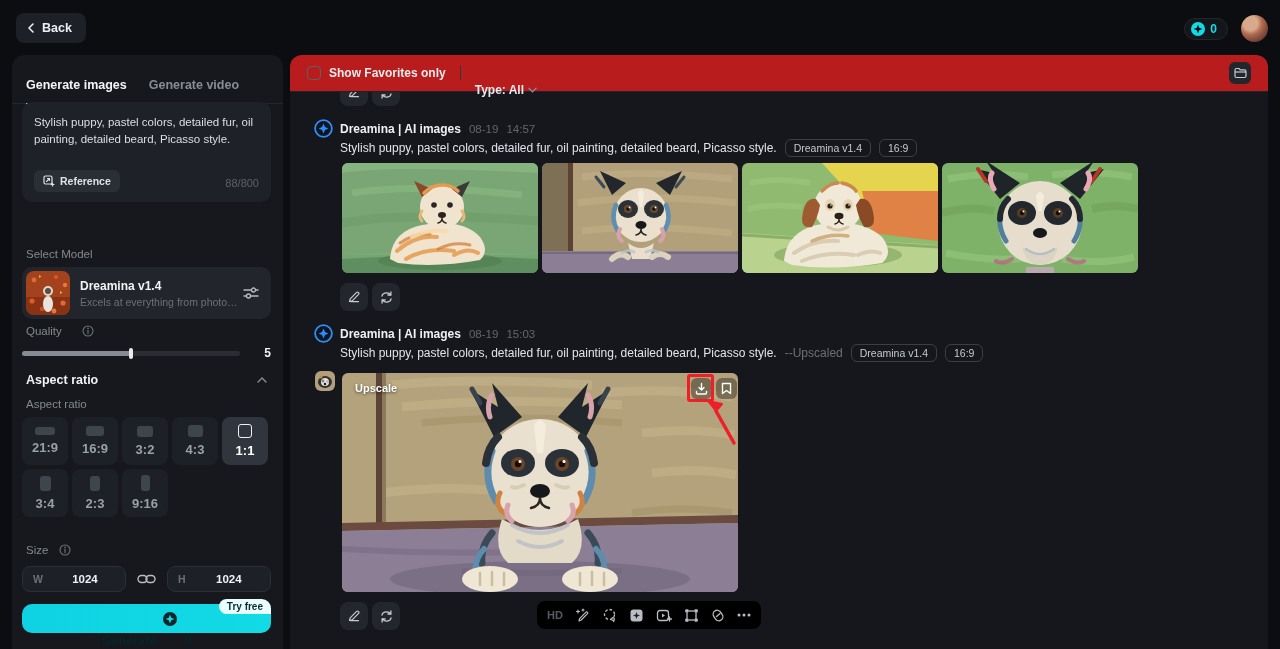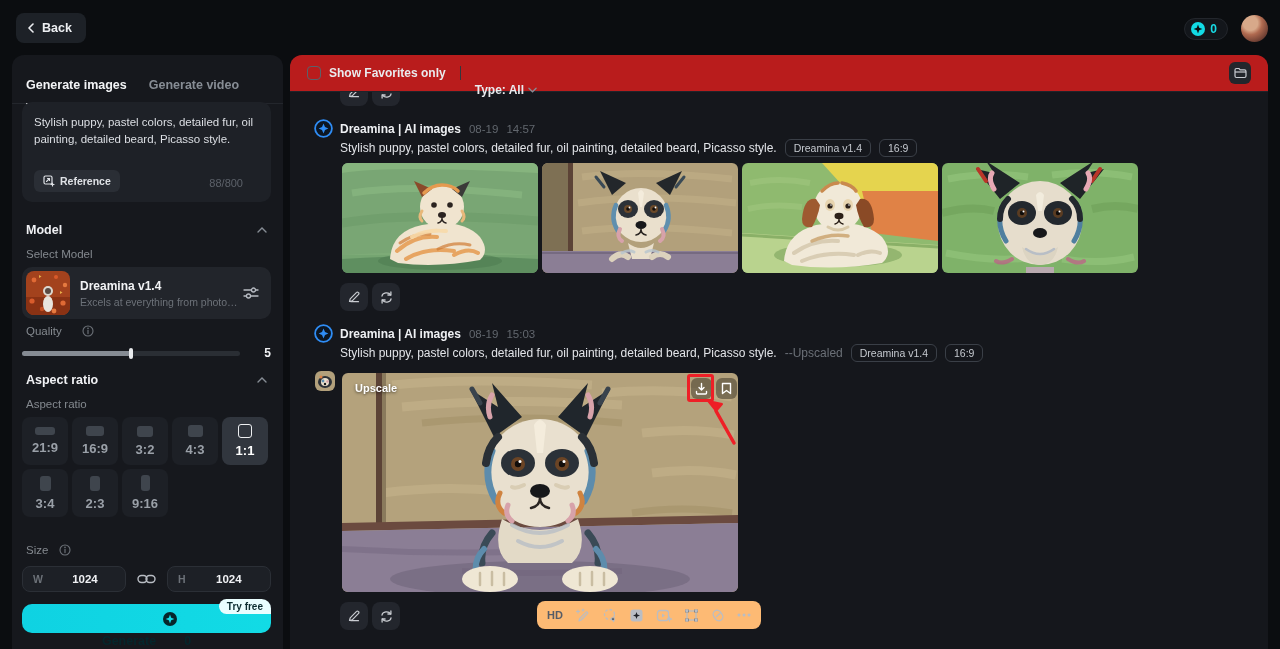--- a/index.html
+++ b/index.html
@@ -19,21 +19,21 @@
   #sidebar { left:12px; top:55px; width:271px; height:594px; background:#16181d; border-radius:12px 12px 0 0; }
   .tabbar { position:absolute; left:0; top:11px; right:0; height:38px; border-bottom:1px solid #23262c; display:flex; align-items:center; padding:0 14px; gap:22px; }
   .tab { font-size:12.5px; font-weight:700; color:#878d95; cursor:pointer; position:relative; height:38px; display:flex; align-items:center; }
   .tab.active { color:#f3f4f6; }
   .tab.active:after { content:""; position:absolute; left:0; right:0; bottom:-1px; height:2px; background:#fff; border-radius:2px; }
 
   #prompt-box { left:10px; top:47px; width:249px; height:100px; background:#1e2127; border-radius:10px; padding:12px; }
   #prompt-text { color:#dcdfe4; font-size:11.5px; line-height:1.5; }
   #reference-btn { position:absolute; left:12px; bottom:10px; height:22px; padding:0 9px; background:#2a2e35; border-radius:6px;
     display:flex; align-items:center; gap:5px; color:#dfe2e6; font-size:10.5px; font-weight:600; cursor:pointer; }
-  #char-counter { position:absolute; right:28px; bottom:13px; color:#5c6169; font-size:11px; }
+  #char-counter { position:absolute; right:12px; bottom:13px; color:#5c6169; font-size:11px; }
 
   .section-head { color:#f0f1f4; font-size:12.5px; font-weight:700; display:flex; justify-content:space-between; align-items:center; }
   .sub-label { color:#84898f; font-size:11.5px; }
 
   #model-card { left:10px; top:212px; width:249px; height:52px; background:#22252b; border-radius:10px; display:flex; align-items:center; padding:4px; cursor:pointer; }
   #model-thumb { width:44px; height:44px; border-radius:8px; overflow:hidden; flex:none; }
   #model-info { flex:1; padding-left:10px; min-width:0; }
   #model-name { color:#f2f3f5; font-size:12px; font-weight:700; }
   #model-desc { color:#6c7178; font-size:10.5px; margin-top:3px; white-space:nowrap; overflow:hidden; text-overflow:ellipsis; width:160px; }
 
@@ -80,21 +80,21 @@
   .entry-suffix { color:#6b7077; }
   .badge { border:1px solid #3a3f47; border-radius:6px; padding:2px 8px; color:#c5c9cf; font-size:10.5px; white-space:nowrap; }
   .img-tile { border-radius:6px; overflow:hidden; cursor:pointer; }
 
   #upscale-wrap { position:absolute; left:52px; top:281px; width:396px; height:219px; border-radius:6px; overflow:visible; }
   #upscale-img { width:396px; height:219px; border-radius:6px; overflow:hidden; cursor:pointer; }
   #upscale-label { position:absolute; left:13px; top:9px; color:#fff; font-size:11px; font-weight:700; text-shadow:0 1px 3px rgba(0,0,0,.6); }
   .overlay-btn { position:absolute; top:5px; width:21px; height:21px; border-radius:6px; background:rgba(40,36,24,.45); display:flex; align-items:center; justify-content:center; cursor:pointer; }
   #annotation-box { position:absolute; left:345px; top:1px; width:27px; height:28px; border:3px solid #ee1f26; border-radius:3px; pointer-events:none; }
 
-  #right-toolbar { position:absolute; left:247px; top:509px; height:28px; padding:0 10px; background:#fdba74; border-radius:8px; display:flex; align-items:center; gap:12px; }
+  #right-toolbar { position:absolute; left:247px; top:509px; height:28px; padding:0 10px; background:#000000; border-radius:8px; display:flex; align-items:center; gap:12px; }
   #hd-label { color:#565c66; font-size:11px; font-weight:700; }
   .tool-icon { display:flex; align-items:center; justify-content:center; cursor:pointer; }
 </style>
 </head>
 <body>
 
 <div class="abs" id="back-btn">
   <svg width="10" height="10" viewBox="0 0 10 10">
       <path d="M7 1 L3 5 L7 9" stroke="#eceef1" stroke-width="1.6" fill="none" stroke-linecap="round" stroke-linejoin="round"></path>
     </svg>
@@ -121,26 +121,20 @@
       <svg width="12" height="12" viewBox="0 0 12 12">
         <rect x="1" y="1" width="8" height="8" rx="1.5" stroke="#dfe2e6" fill="none" stroke-width="1.2"></rect>
         <path d="M3.5 6.5 L6.5 3.5 M6.5 3.5 H4.5 M6.5 3.5 V5.5" stroke="#dfe2e6" stroke-width="1.1" fill="none" stroke-linecap="round"></path>
         <path d="M9.5 8 v3 M8 9.5 h3" stroke="#dfe2e6" stroke-width="1.2" stroke-linecap="round"></path>
       </svg>
       <span>Reference</span>
     </div>
     <div id="char-counter">88/800</div>
   </div>
 
-  <div class="abs section-head" style="left:14px; top:220px; width:245px; top:168px;">
-    <span>Model</span>
-    <svg width="10" height="6" viewBox="0 0 10 6" style="margin-right:4px">
-        <path d="M1 5 L5 1 L9 5" stroke="#878d95" stroke-width="1.4" fill="none" stroke-linecap="round"></path>
-      </svg>
-  </div>
   <div class="abs sub-label" style="left:14px; top:193px;">Select Model</div>
 
   <div class="abs" id="model-card">
     <div id="model-thumb">
       <svg width="44" height="44" viewBox="0 0 44 44">
         <rect width="44" height="44" fill="#a3421d"></rect>
         <rect y="26" width="44" height="18" fill="#8a3214"></rect>
         <circle cx="8" cy="9" r="2.4" fill="#e06a35"></circle>
           <circle cx="30" cy="6" r="2" fill="#d85a2a"></circle>
           <circle cx="39" cy="14" r="2.2" fill="#e57a40"></circle>

